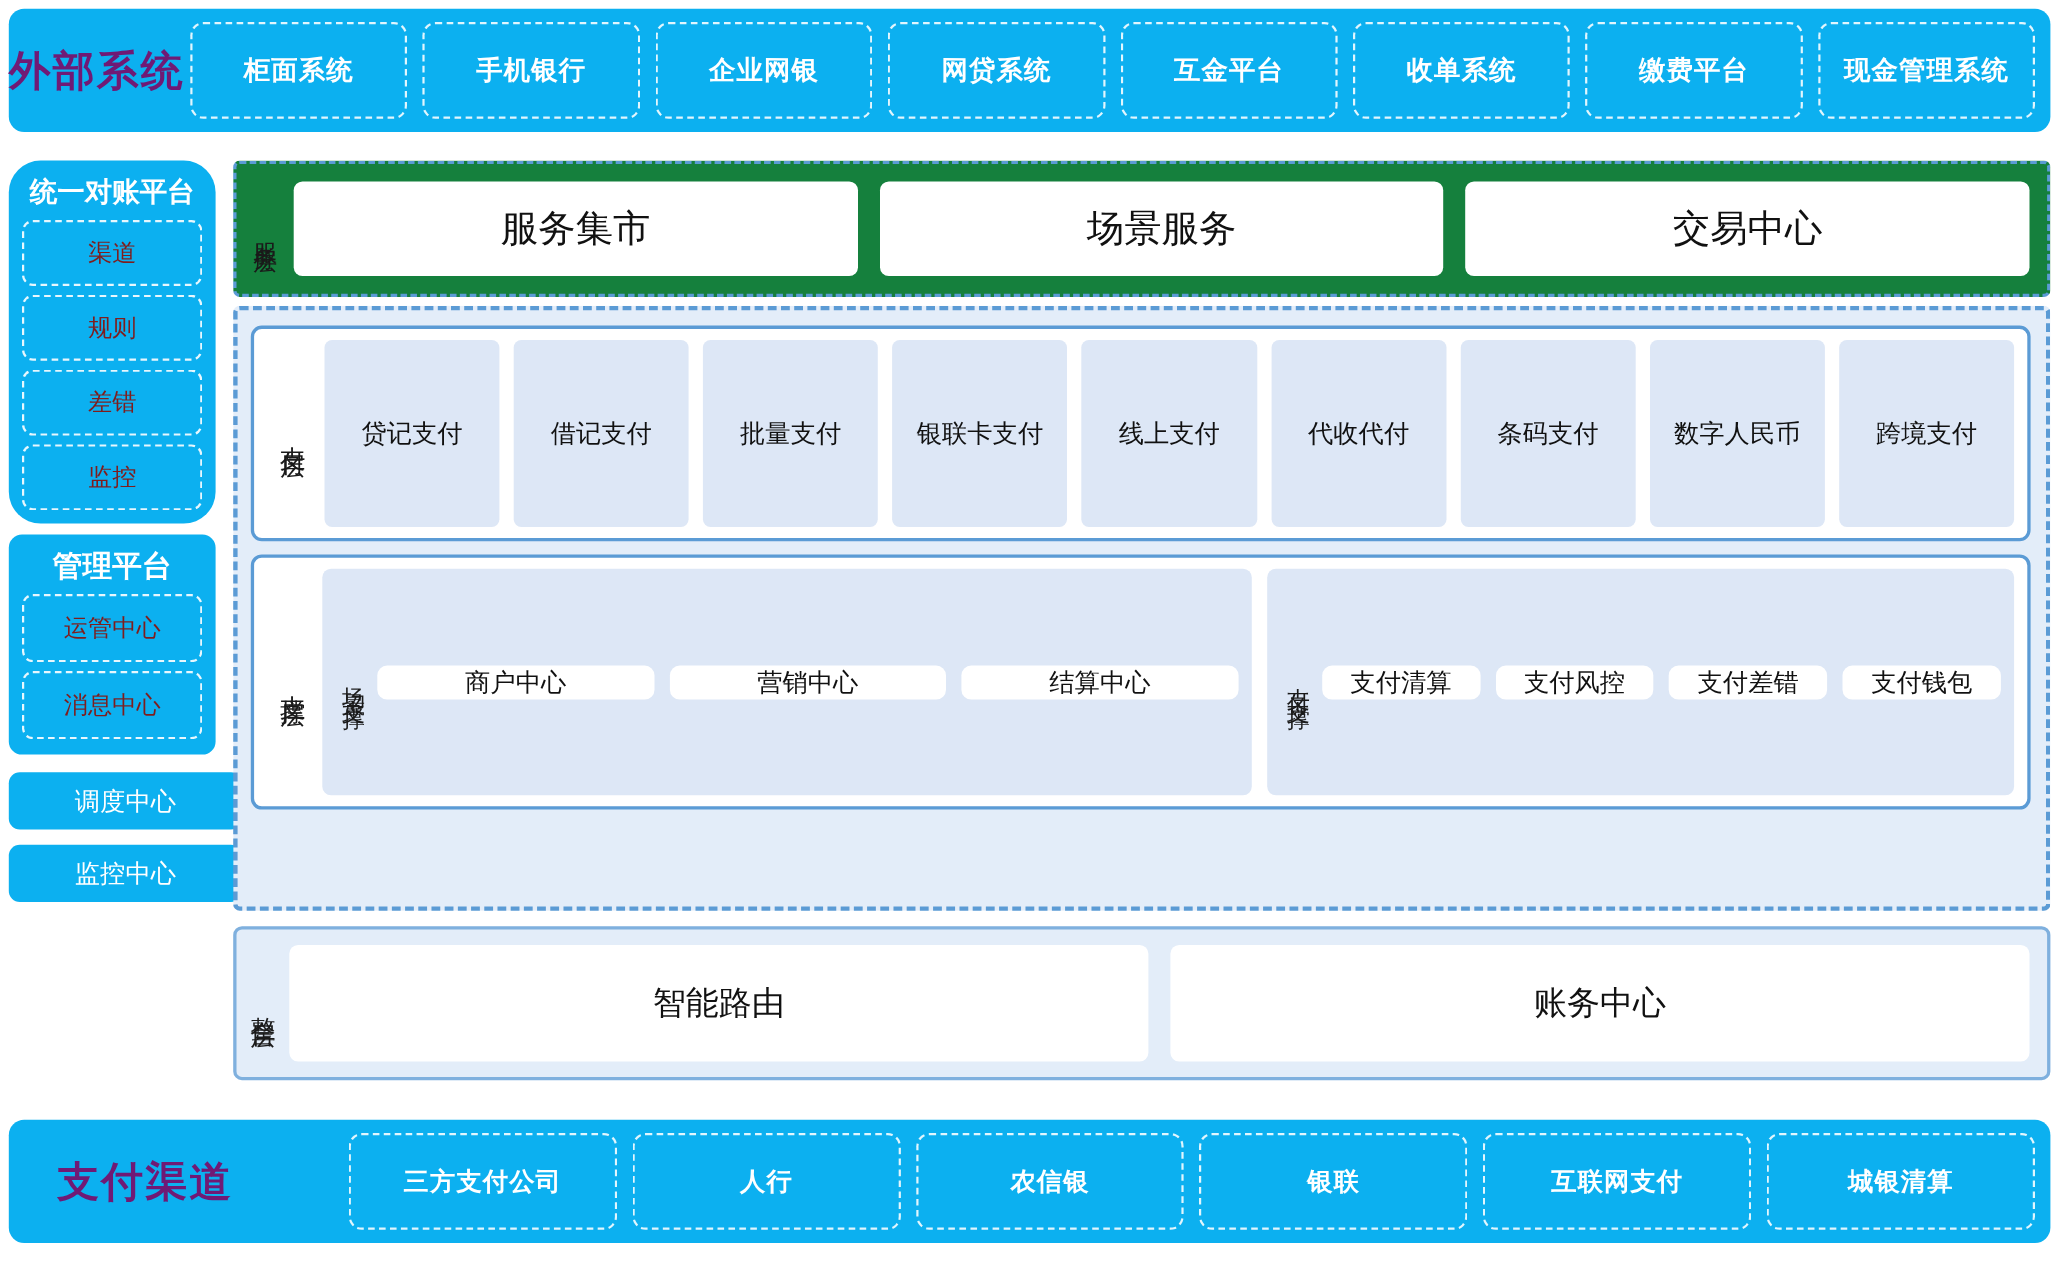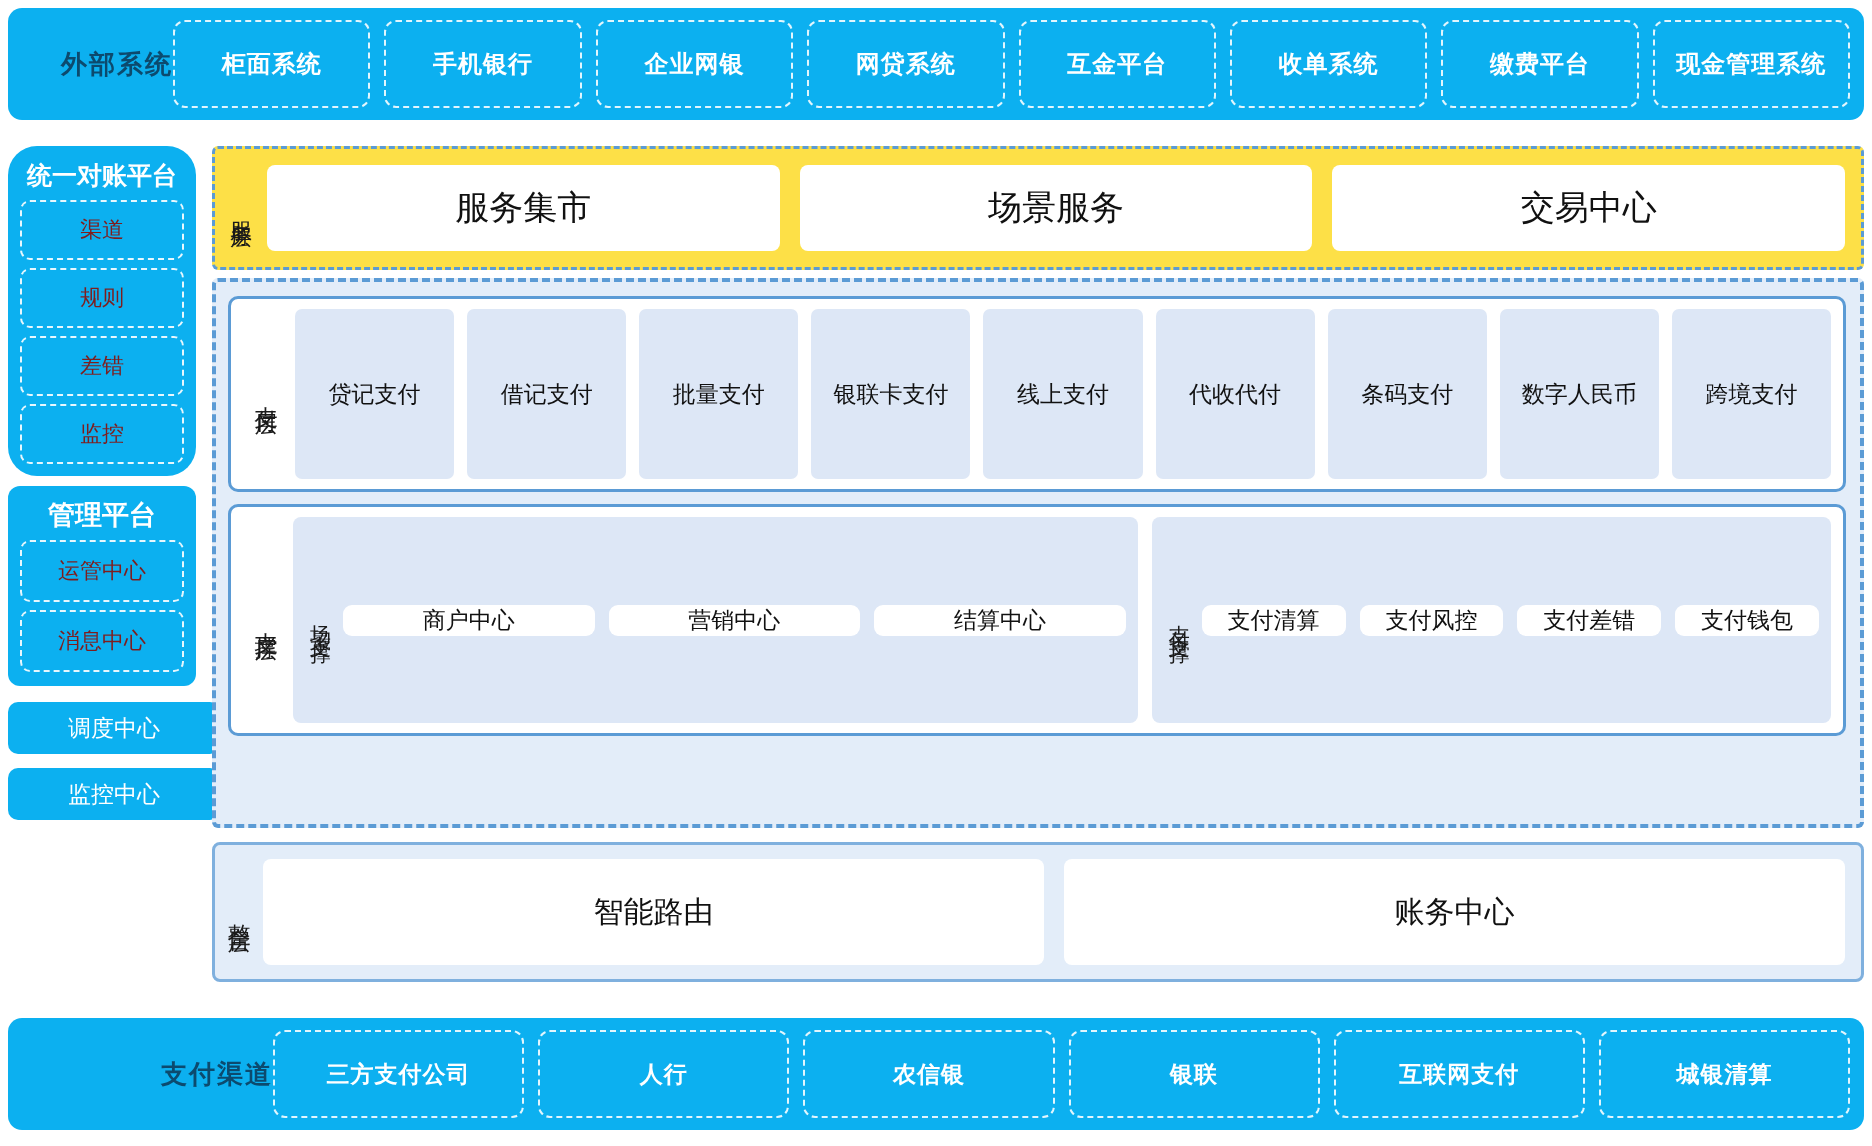--- a/index.html
+++ b/index.html
@@ -29,30 +29,30 @@
     right: 8px;
     background: #0CB0F0;
     border-radius: 14px;
     display: flex;
     align-items: center;
   }
   #external-systems-bar { top: 8px; height: 112px; }
   #payment-channels-bar { top: 1018px; height: 112px; }
 
   .bar-title {
-    color: #0c4a6e;
-    font-size: 26px;
+    color: #701a75;
+    font-size: 38px;
     font-weight: bold;
     letter-spacing: 2px;
-    text-align: right;
+    text-align: left;
     flex: 0 0 auto;
     white-space: nowrap;
   }
   #external-systems-bar .bar-title { width: 165px; }
-  #payment-channels-bar .bar-title { width: 265px; }
+  #payment-channels-bar .bar-title { width: 265px; padding-left: 44px; }
 
   .bar-items {
     flex: 1 1 auto;
     display: flex;
     align-items: stretch;
     gap: 14px;
     padding: 12px 14px 12px 0;
     height: 100%;
     box-sizing: border-box;
   }
@@ -125,21 +125,21 @@
   #dispatch-center-box { top: 702px; }
   #monitor-center-box  { top: 768px; }
 
   
   .dashdot-box {
     position: absolute;
     left: 212px;
     right: 8px;
     border: 3px dashed #5B9BD5;
     border-radius: 6px;
-    background: #fde047;
+    background: #15803d;
     box-sizing: border-box;
   }
   #service-layer-box { top: 146px; height: 124px; }
 
   .dashed-box {
     position: absolute;
     left: 212px;
     right: 8px;
     border: 4px dashed #5B9BD5;
     border-radius: 6px;

